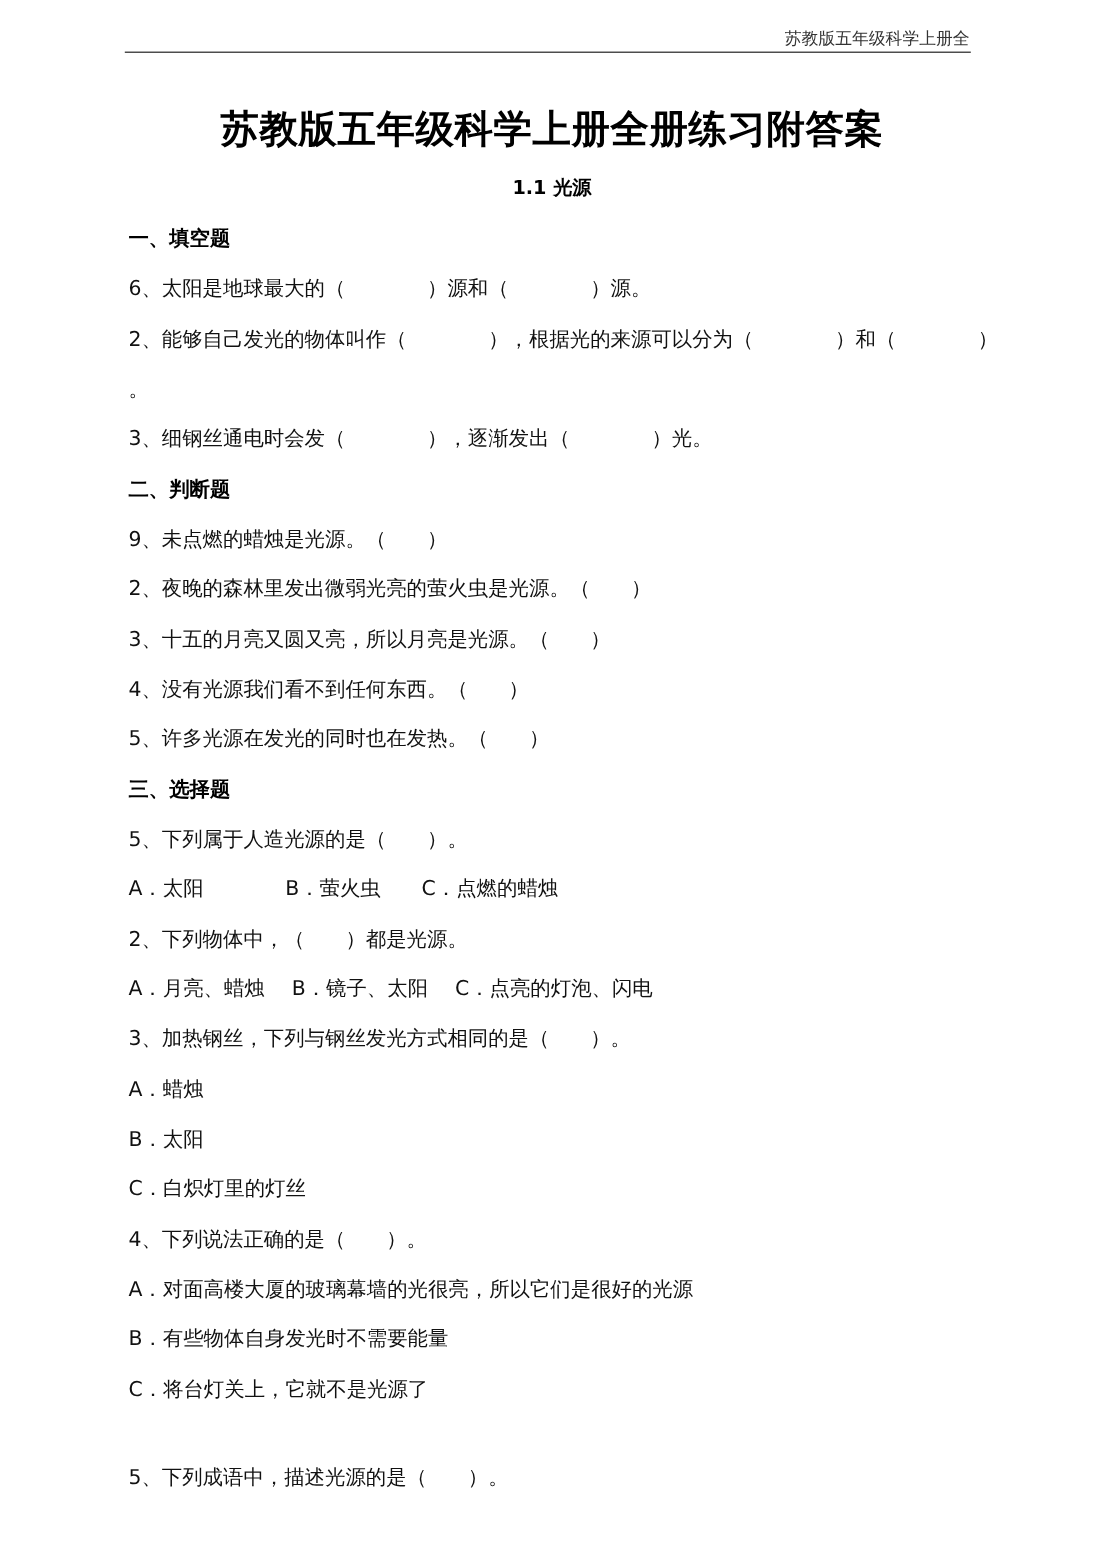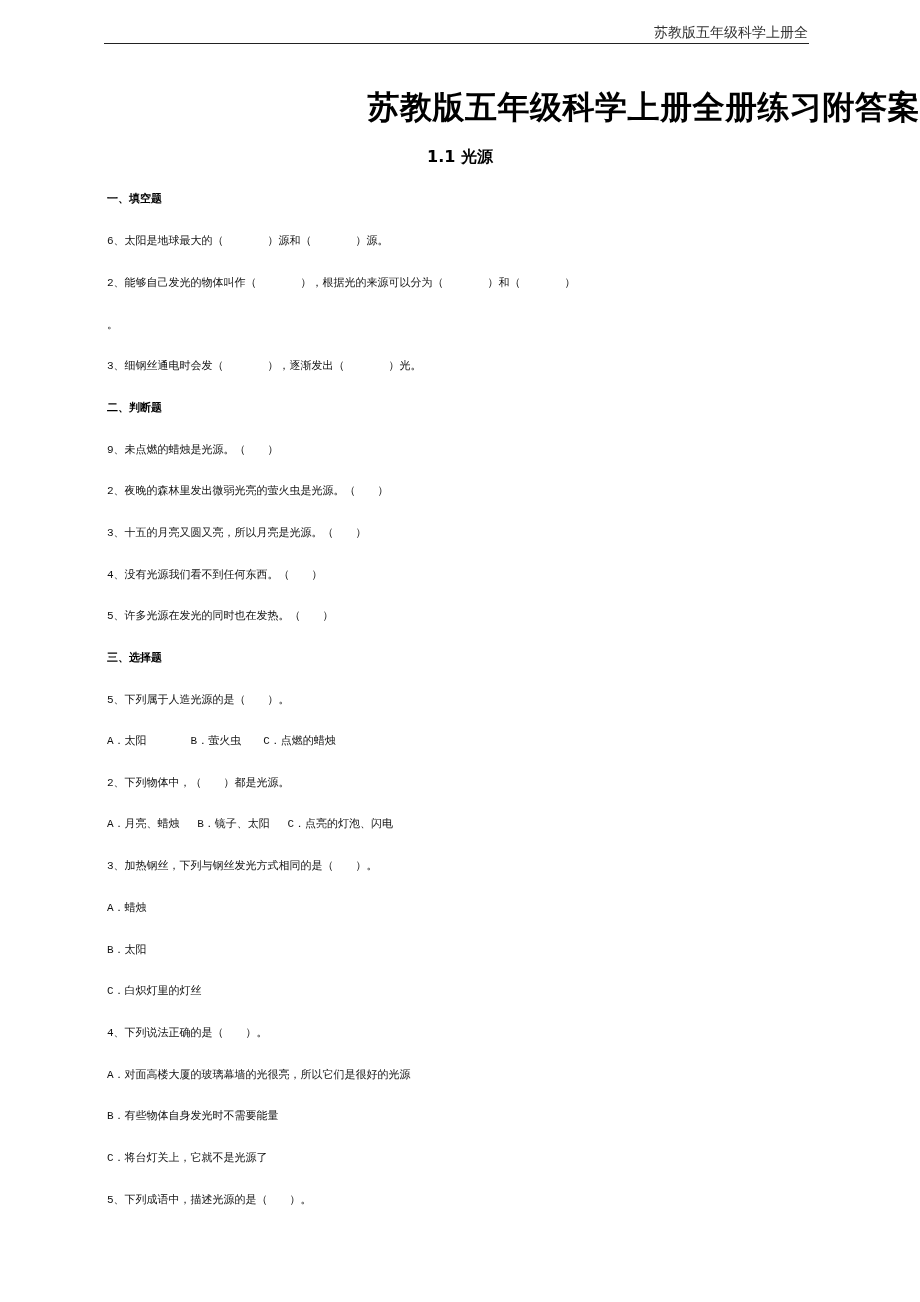--- a/index.html
+++ b/index.html
@@ -1,25 +1,25 @@
 <!DOCTYPE html>
 <html><head>
   <meta charset="utf-8">
   <style>
     html, body { margin: 0; padding: 0; background: #ffffff; }
     body { width: 920px; height: 1302px; position: relative; overflow: hidden;
            font-family: "DejaVu Sans", "Liberation Sans", sans-serif; color: #111; }
     .header-text { position: absolute; right: 112px; top: 24px; font-family: "DejaVu Serif", "Liberation Serif", serif;
                    font-size: 14px; color: #333; text-align: right; }
     .header-rule { position: absolute; left: 104px; width: 705px; top: 43px; height: 0; border-top: 1.5px solid #222; }
-    .title { position: absolute; left: 0; width: 920px; top: 86px; text-align: right;
+    .title { position: absolute; left: 0; width: 920px; top: 86px; text-align: center;
              font-size: 32px; font-weight: bold; letter-spacing: 0.5px; color: #000; }
     .subtitle { position: absolute; left: 0; width: 920px; top: 147px; text-align: center;
                 font-size: 16px; font-weight: bold; color: #000; }
-    .line { position: absolute; left: 107px; font-size: 11px; white-space: pre; line-height: 24px; color: #111; font-family: Liberation Mono, monospace; }
+    .line { position: absolute; left: 107px; font-size: 17px; white-space: pre; line-height: 24px; color: #111; }
     .section { font-weight: bold; color: #000; }
   </style>
 </head>
 <body>
 
 <div>
   <div class="header-text">苏教版五年级科学上册全</div>
   <div class="header-rule"></div>
 
   <div class="title">苏教版五年级科学上册全册练习附答案</div>
@@ -44,14 +44,14 @@
   <div class="line" style="top:771px">2、下列物体中，（　　）都是光源。</div>
   <div class="line" style="top:812px">A．月亮、蜡烛　 B．镜子、太阳　 C．点亮的灯泡、闪电</div>
   <div class="line" style="top:854px">3、加热钢丝，下列与钢丝发光方式相同的是（　　）。</div>
   <div class="line" style="top:896px">A．蜡烛</div>
   <div class="line" style="top:938px">B．太阳</div>
   <div class="line" style="top:979px">C．白炽灯里的灯丝</div>
   <div class="line" style="top:1021px">4、下列说法正确的是（　　）。</div>
   <div class="line" style="top:1063px">A．对面高楼大厦的玻璃幕墙的光很亮，所以它们是很好的光源</div>
   <div class="line" style="top:1104px">B．有些物体自身发光时不需要能量</div>
   <div class="line" style="top:1146px">C．将台灯关上，它就不是光源了</div>
-  <div class="line" style="top:1188px">5、下列成语中，描述光源的是（　　）。</div>
+  <div class="line" style="top:1220px">5、下列成语中，描述光源的是（　　）。</div>
 </div>
 
 </body></html>

